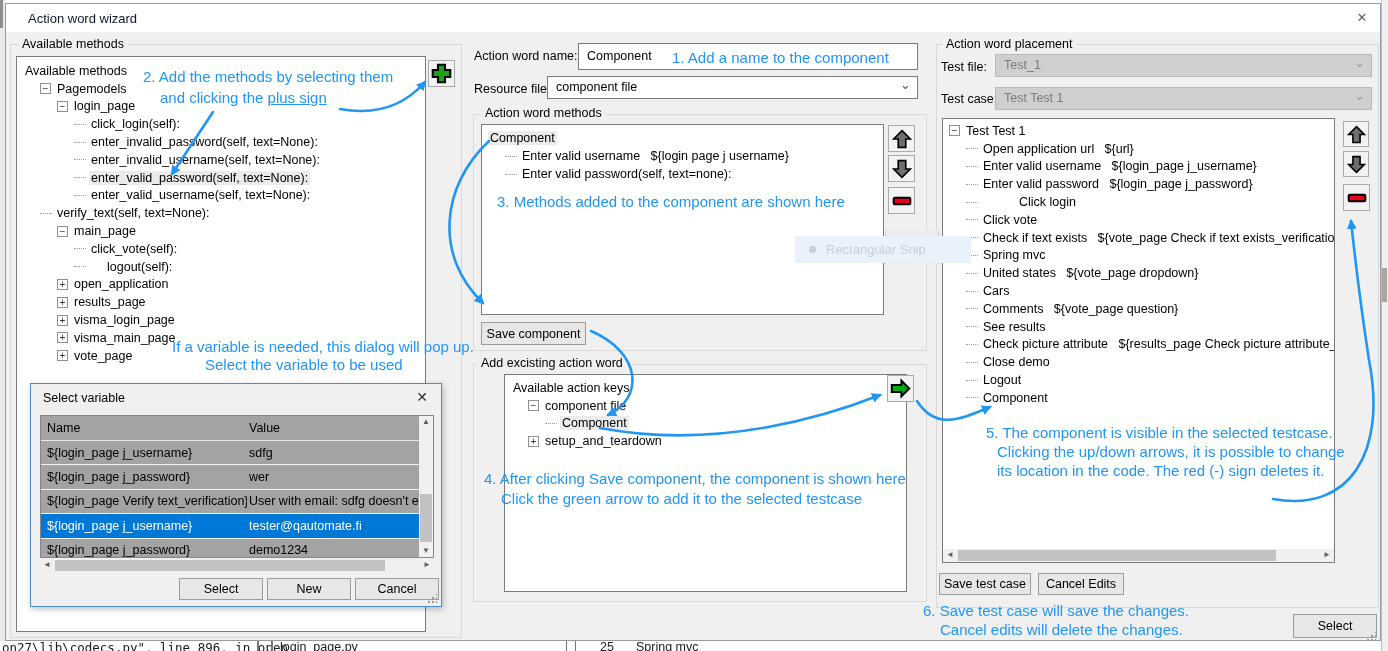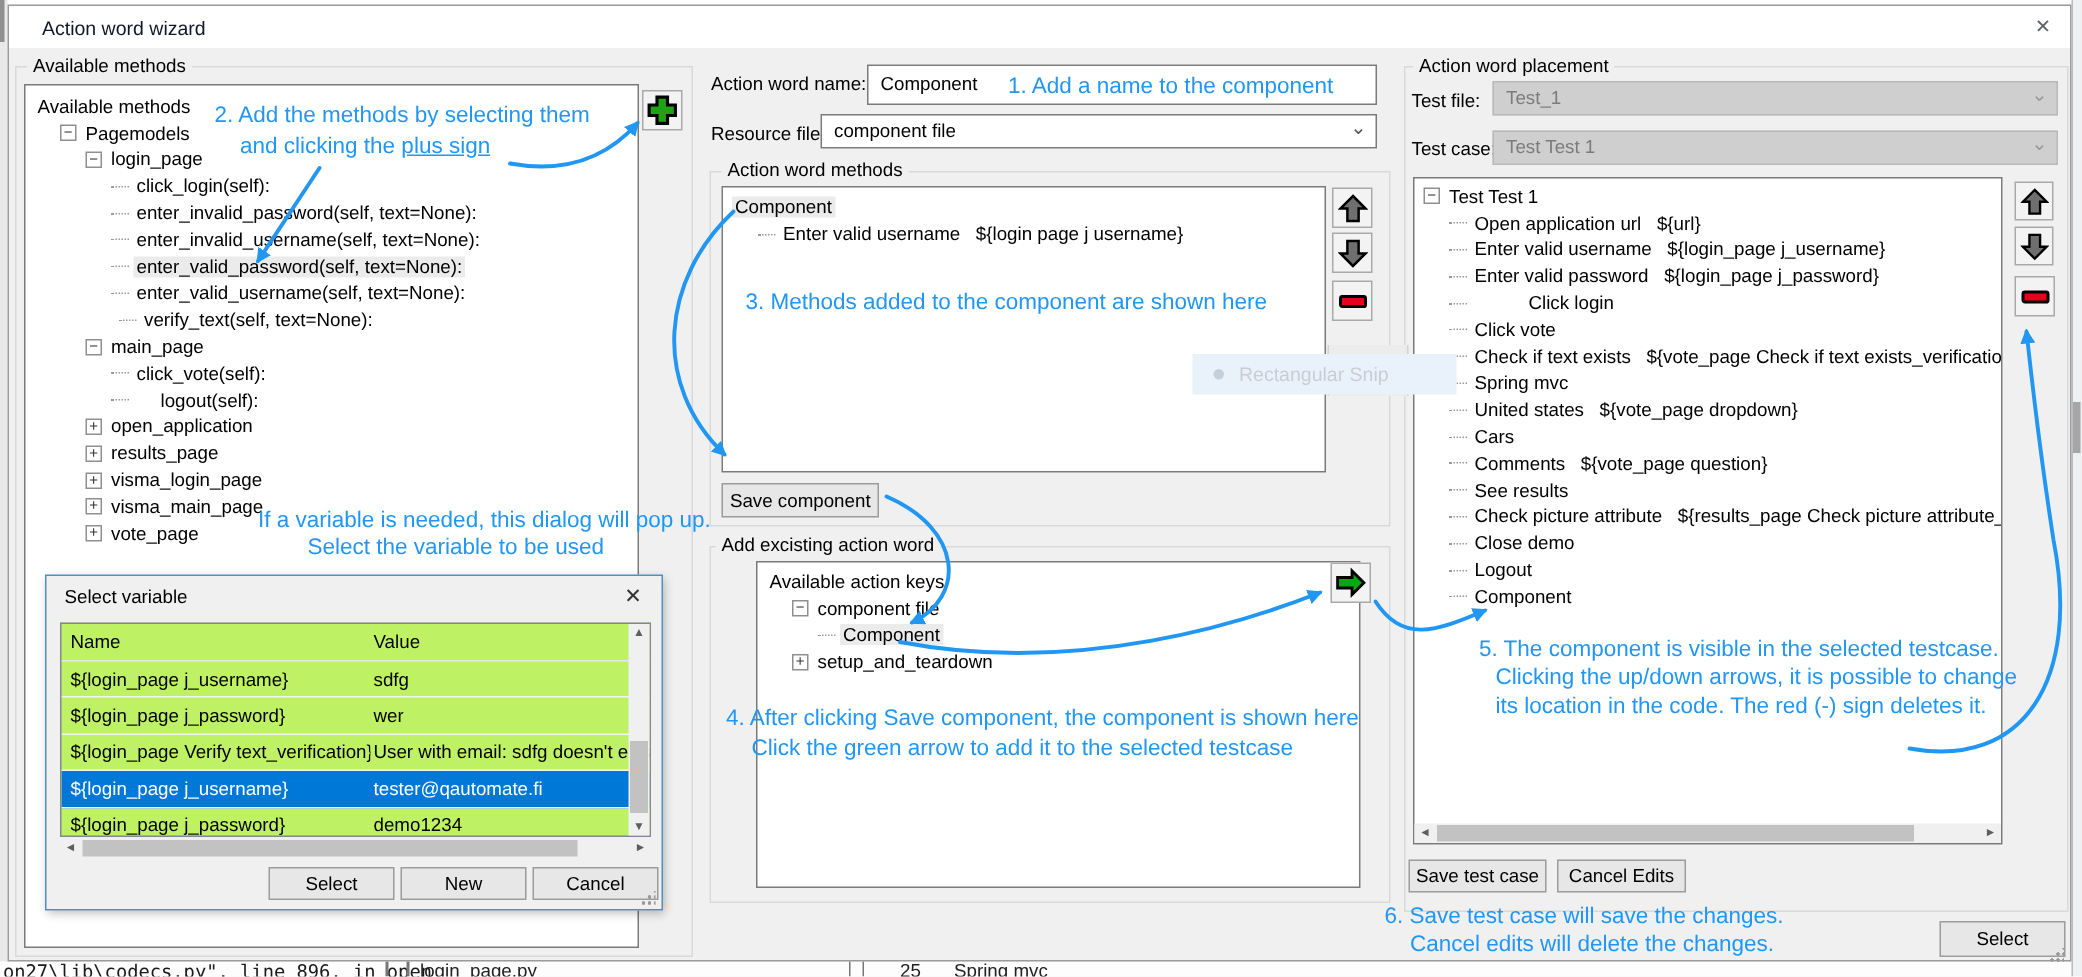--- a/index.html
+++ b/index.html
@@ -58,21 +58,21 @@
   .ann{position:absolute;color:#2196f3;font-size:15px;white-space:nowrap;}
   .ann u{text-decoration:underline;}
   
   .sb{position:absolute;background:#f0f0f0;overflow:hidden;}
   .sb .arr{position:absolute;color:#5e5e5e;font-size:8px;line-height:12px;text-align:center;width:14px;height:12px;}
   .sb .thumb{position:absolute;background:#c2c2c2;}
   
   .dlg{left:30px;top:383px;width:412px;height:224px;background:#f0f0f0;border:1px solid #4d8fca;box-sizing:border-box;box-shadow:1px 2px 6px rgba(0,0,0,.25);}
   .dlg-title{position:absolute;left:12px;top:7px;font-size:12.5px;color:#000;}
   .dlg-close{position:absolute;right:10px;top:5px;font-size:14px;color:#333;width:18px;text-align:center;}
-  .vtable{position:absolute;left:9px;top:31px;width:394px;height:143px;background:#bef264;border:1px solid #828790;box-sizing:border-box;overflow:hidden;}
+  .vtable{position:absolute;left:9px;top:31px;width:394px;height:143px;background:#a3a3a3;border:1px solid #828790;box-sizing:border-box;overflow:hidden;}
   .vhead{display:flex;height:24px;align-items:center;font-size:12.5px;border-bottom:1px solid #e6e6e6;}
   .vhead .c1{padding-left:6px;width:200px;}
   .vhead .c2{padding-left:2px;}
   .vrow{display:flex;height:23.4px;align-items:center;font-size:12.5px;border-bottom:1px solid #f3f3f3;white-space:nowrap;}
   .vrow .c1{padding-left:6px;width:200px;overflow:hidden;flex:0 0 auto;}
   .vrow .c2{padding-left:2px;overflow:hidden;}
   .vrow.sel{background:#0078d7;color:#fff;}
   .grip{position:absolute;width:10px;height:10px;
         background:radial-gradient(circle at 2px 8px,#9a9a9a 1px,transparent 1.4px),
                    radial-gradient(circle at 6px 8px,#9a9a9a 1px,transparent 1.4px),
@@ -139,21 +139,21 @@
         <span class="tlabel">enter_invalid_username(self, text=None):</span>
       </div>
       <div class="trow sel" style="padding-left: 57px;">
         <span class="leafdash"></span>
         <span class="tlabel">enter_valid_password(self, text=None):</span>
       </div>
       <div class="trow" style="padding-left: 57px;">
         <span class="leafdash"></span>
         <span class="tlabel">enter_valid_username(self, text=None):</span>
       </div>
-      <div class="trow" style="padding-left: 62px;">
+      <div class="trow" style="padding-left: 23px;">
         <span class="leafdash"></span>
         <span class="tlabel">verify_text(self, text=None):</span>
       </div>
       <div class="trow" style="padding-left: 40px;">
         <span class="expbox">−</span>
         <span class="tlabel">main_page</span>
       </div>
       <div class="trow" style="padding-left: 57px;">
         <span class="leafdash"></span>
         <span class="tlabel">click_vote(self):</span>
@@ -205,20 +205,24 @@
 <div class="abs grp" style="left:473px;top:114px;width:454px;height:237px;"></div>
 <span class="grp-label" style="left:481px;top:106px;">Action word methods</span>
 <div class="whitebox mtree" style="left:481px;top:124px;width:403px;height:191px;">
   <div style="padding-top:4px;">
       <div class="trow sel" style="padding-left: 6px;">
         <span class="tlabel">Component</span>
       </div>
       <div class="trow" style="padding-left: 23px;">
         <span class="leafdash"></span>
         <span class="tlabel">Enter valid username&nbsp;&nbsp;&nbsp;${login page j username}</span>
+      </div>
+      <div class="trow" style="padding-left: 23px;">
+        <span class="leafdash"></span>
+        <span class="tlabel">Enter valid password(self, text=none):</span>
       </div>
     </div>
 </div>
 <div class="ann" style="left:497px;top:193px;">3. Methods added to the component are shown here</div>
 
 <div class="iconbtn" style="left:888px;top:125px;">
   <svg width="20" height="20" viewBox="0 0 24 24">
     <path d="M12 2 L22 12 H16.5 V22 H7.5 V12 H2 Z" fill="#6f6f6f" stroke="#000" stroke-width="2"></path>
   </svg>
 </div>

